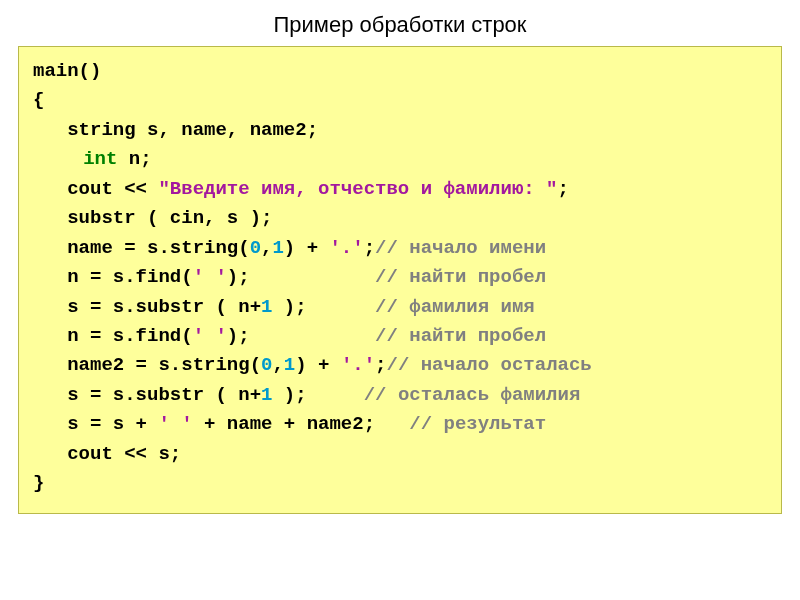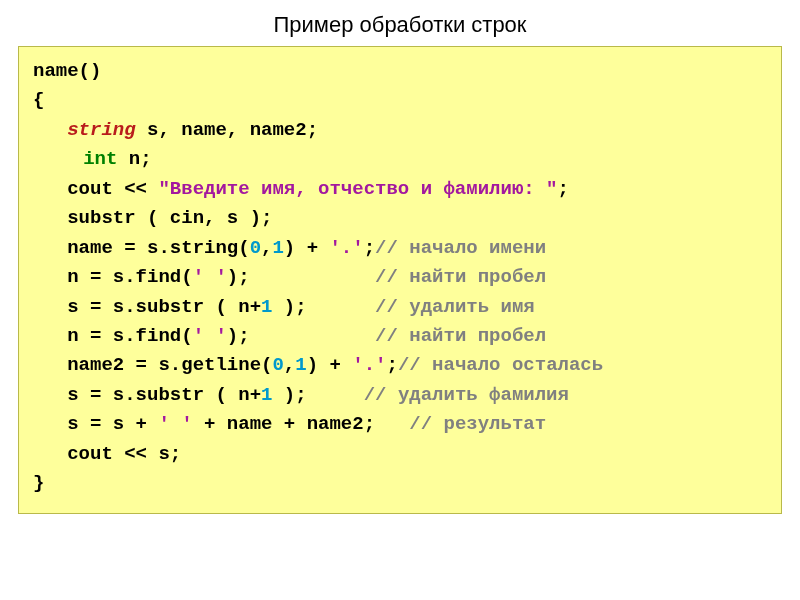--- a/index.html
+++ b/index.html
@@ -23,38 +23,38 @@
     background: #feff9b;
     border: 1px solid #b9b94a;
     padding: 10px 14px 14px 14px;
     font-family: "Courier New", monospace;
     font-size: 19px;
     font-weight: bold;
     line-height: 1.55;
     color: #000;
     white-space: pre;
   }
-  .kw-blue { color: #b91c1c; font-style: italic; }
+  .kw-blue { color: #000000; }
   .kw-green { color: #008000; margin-left: 16px; }
   .num { color: #0099cc; }
   .str { color: #a3189f; }
   .comment { color: #808080; font-family: Liberation Mono, monospace; }
 </style>
 </head>
 <body>
 
 <div class="title">Пример обработки строк</div>
 
-<div class="code-box"><span>name()</span>
+<div class="code-box"><span>main()</span>
 <span>{</span>
    <span class="kw-blue">string</span><span> s, name, name2;</span>
    <span class="kw-green">int</span><span> n;</span>
 <span>   cout &lt;&lt; </span><span class="str">"Введите имя, отчество и фамилию: "</span><span>;</span>
 <span>   substr ( cin, s );</span>
 <span>   name = s.string(</span><span class="num">0</span><span>,</span><span class="num">1</span><span>) + </span><span class="str">'.'</span><span>;</span><span class="comment">// начало имени</span>
 <span>   n = s.find(</span><span class="str">' '</span><span>);           </span><span class="comment">// найти пробел</span>
-<span>   s = s.substr ( n+</span><span class="num">1</span><span> );      </span><span class="comment">// удалить имя</span>
+<span>   s = s.substr ( n+</span><span class="num">1</span><span> );      </span><span class="comment">// фамилия имя</span>
 <span>   n = s.find(</span><span class="str">' '</span><span>);           </span><span class="comment">// найти пробел</span>
-<span>   name2 = s.getline(</span><span class="num">0</span><span>,</span><span class="num">1</span><span>) + </span><span class="str">'.'</span><span>;</span><span class="comment">// начало осталась</span>
-<span>   s = s.substr ( n+</span><span class="num">1</span><span> );     </span><span class="comment">// удалить фамилия</span>
+<span>   name2 = s.string(</span><span class="num">0</span><span>,</span><span class="num">1</span><span>) + </span><span class="str">'.'</span><span>;</span><span class="comment">// начало осталась</span>
+<span>   s = s.substr ( n+</span><span class="num">1</span><span> );     </span><span class="comment">// осталась фамилия</span>
 <span>   s = s + </span><span class="str">' '</span><span> + name + name2;   </span><span class="comment">// результат</span>
 <span>   cout &lt;&lt; s;</span>
 <span>}</span></div>
 
 </body></html>

